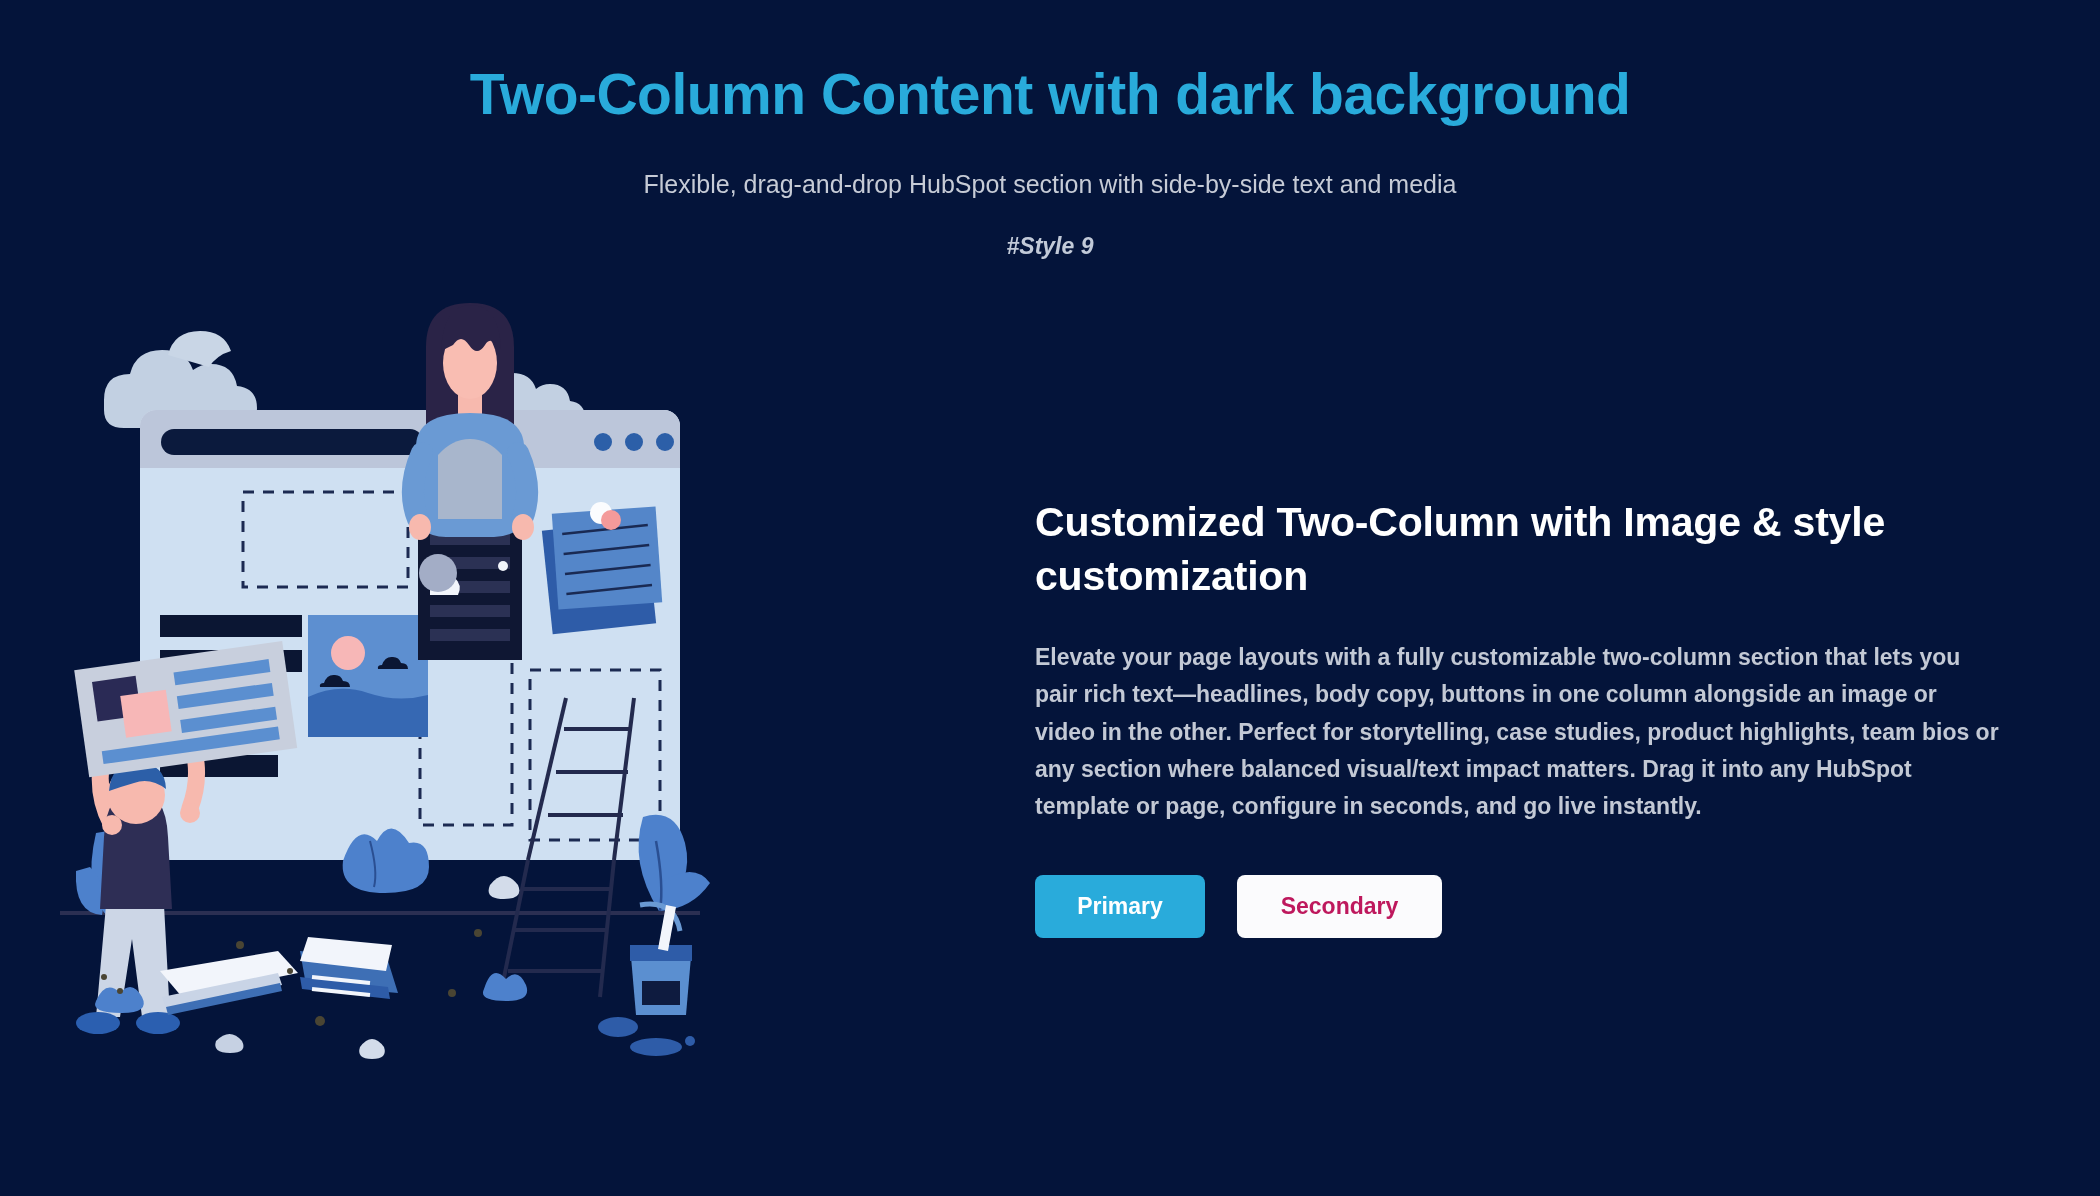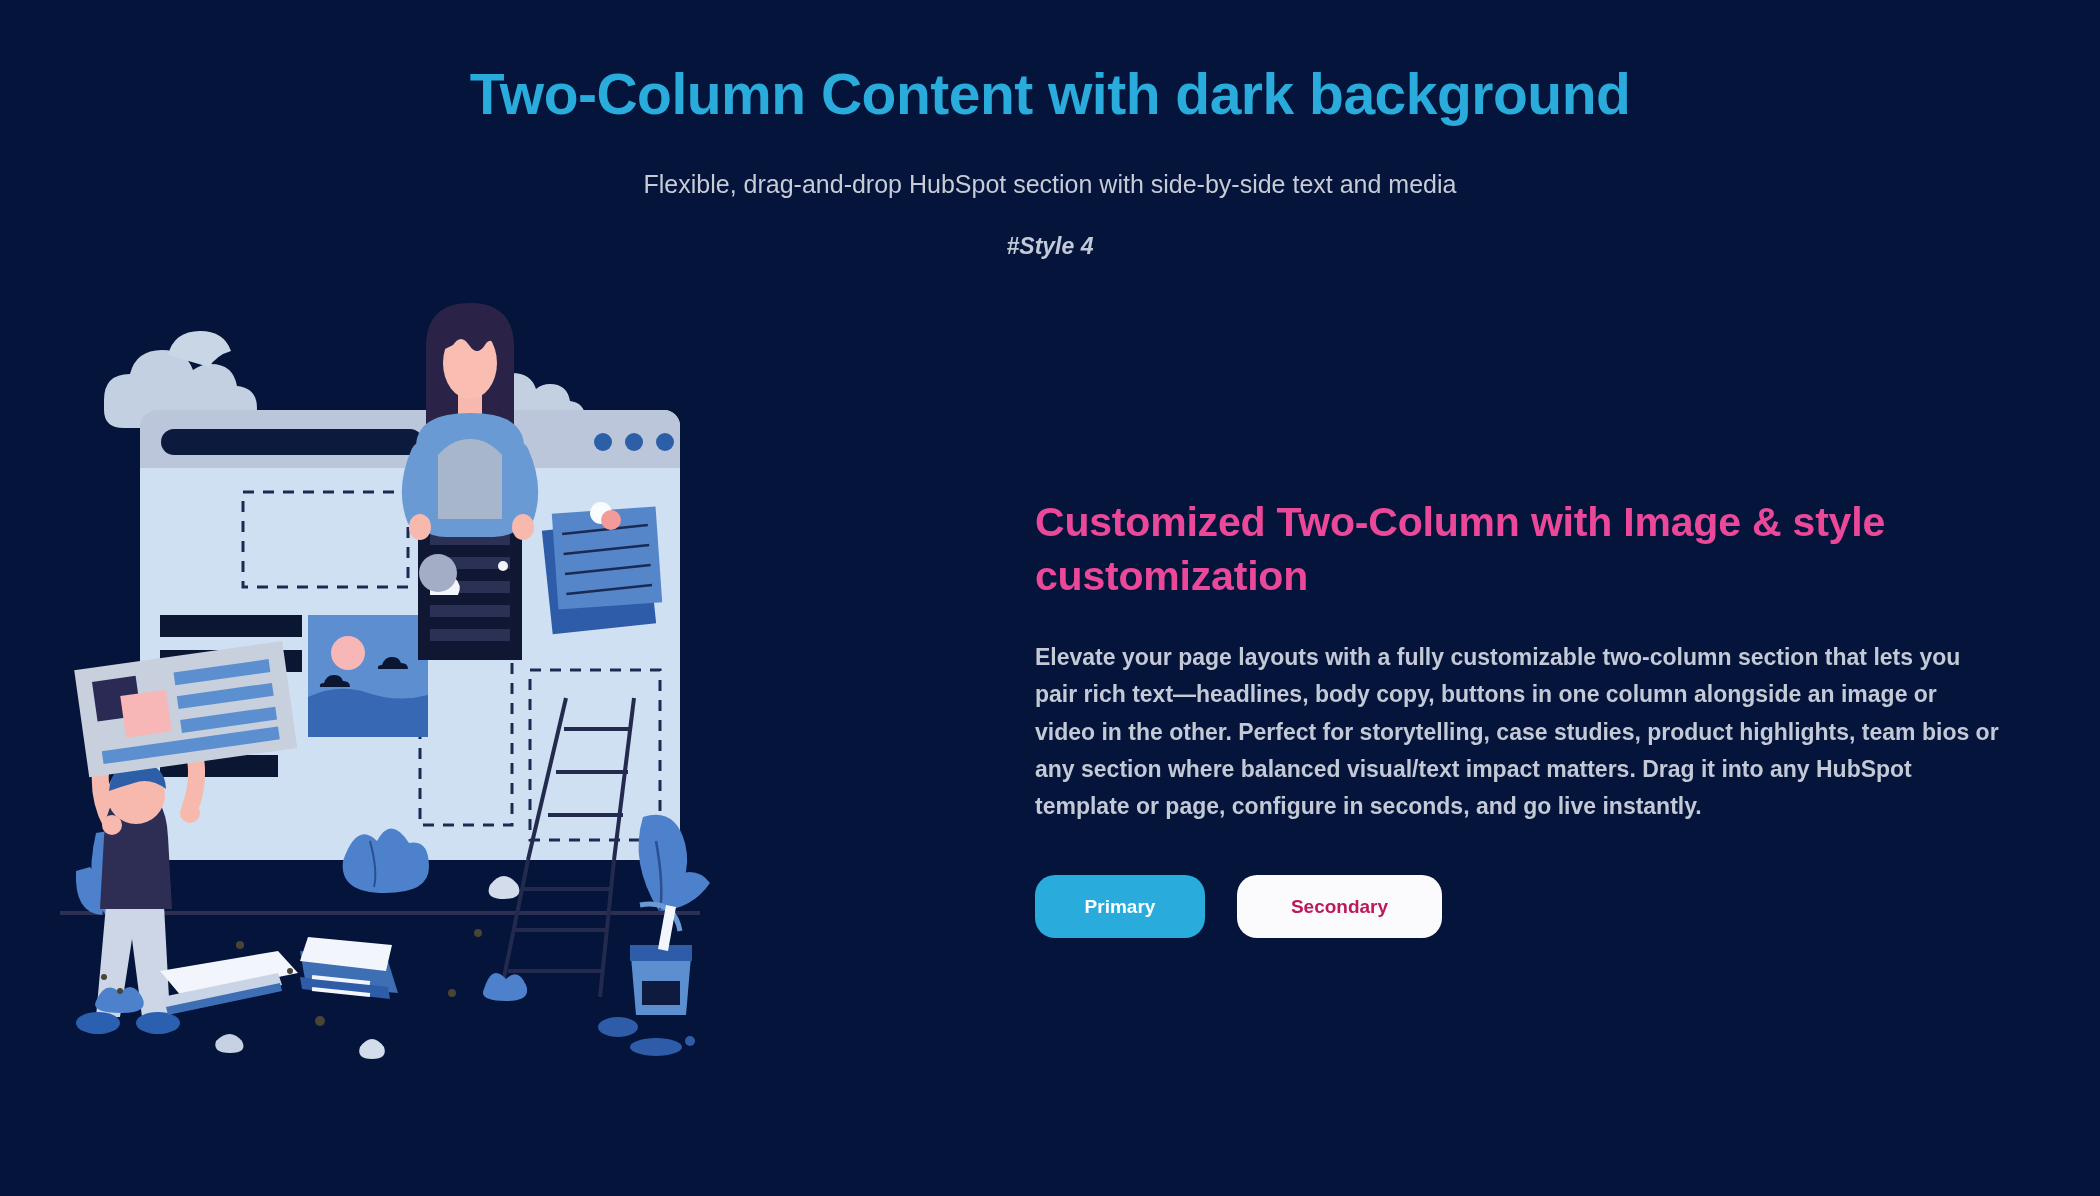--- a/index.html
+++ b/index.html
@@ -53,58 +53,58 @@
     width:880px; margin-left:60px;
     position:relative; height:740px;
   }
   .col-text {
     width:1000px; margin-left:95px; padding-top:140px;
   }
 
   .txt-heading {
     font-size:41px;
     font-weight:bold;
-    color:#ec4899;
+    color:#ffffff;
     line-height:1.32;
     letter-spacing:-0.2px;
     max-width:930px;
   }
   .txt-body {
     margin-top:36px;
     font-size:23px;
     line-height:1.62;
     color:#c3c9d5;
     max-width:965px;
     font-weight:700;
   }
   .btn-row { margin-top:50px; display:flex; gap:32px; }
   .btn {
     border:0; cursor:pointer;
     font-family:"Liberation Sans", sans-serif;
-    font-size:19px; font-weight:bold;
-    border-radius:20px;
+    font-size:23px; font-weight:bold;
+    border-radius:8px;
     padding:0 34px; height:63px;
     display:flex; align-items:center; justify-content:center;
   }
   .btn-primary { background:#29abdb; color:#ffffff; min-width:170px; }
   .btn-secondary { background:#fbfbfd; color:#be185d; min-width:205px; }
 
   
   .illus { position:absolute; left:0; top:-70px; width:880px; height:810px; }
   .illus svg { display:block; width:880px; height:810px; }
 </style>
 </head>
 <body>
 
 <div class="page">
 
   <div class="hdr">
     <div class="hdr-title">Two-Column Content with dark background</div>
     <div class="hdr-sub">Flexible, drag-and-drop HubSpot section with side-by-side text and media</div>
-    <div class="hdr-style">#Style 4</div>
+    <div class="hdr-style">#Style 9</div>
   </div>
 
   <div class="cols">
 
     <div class="col-media">
       <div class="illus">
         <svg viewBox="0 0 880 810" xmlns="http://www.w3.org/2000/svg">
           <defs>
             <clipPath id="winclip">
               <rect x="80" y="125" width="540" height="450" rx="16"></rect>

